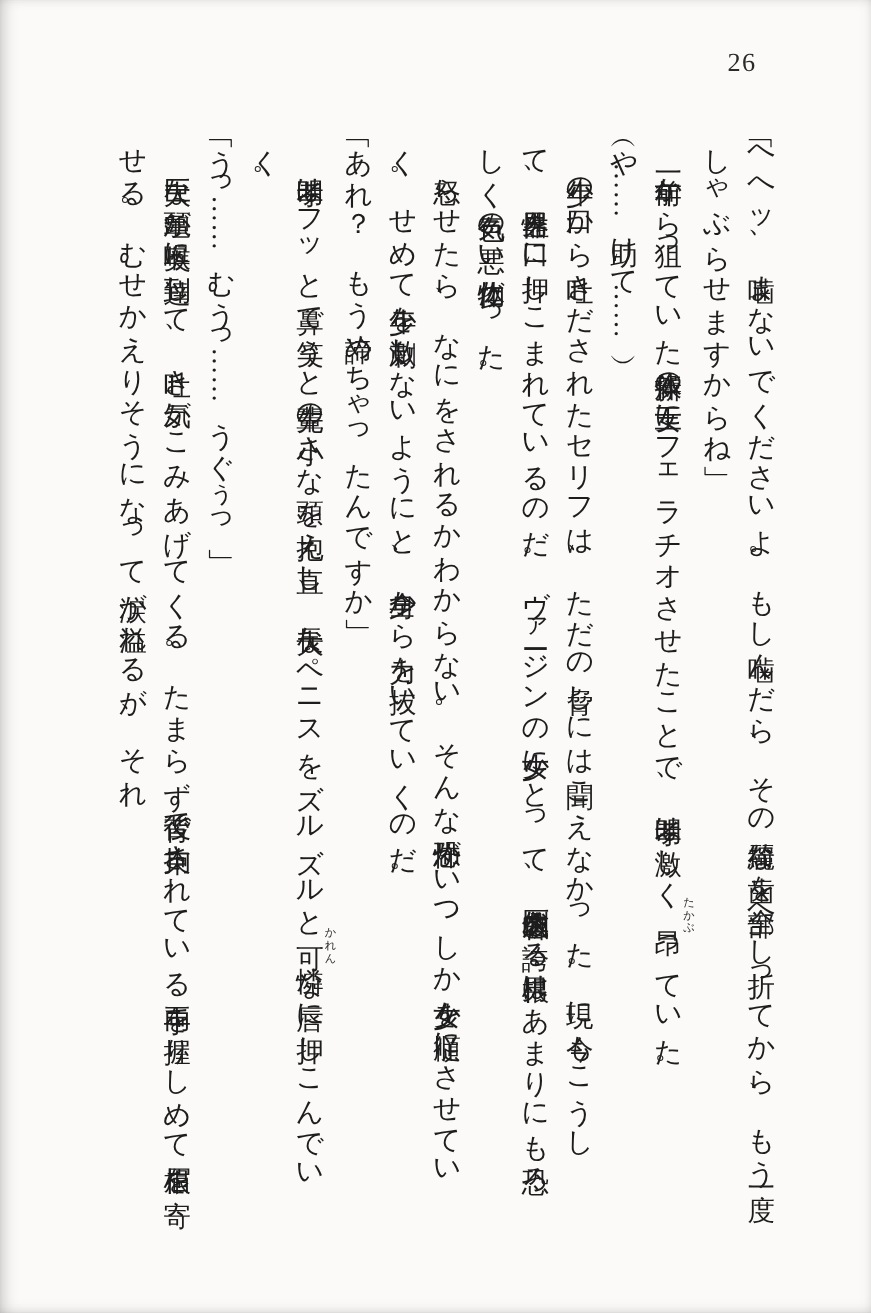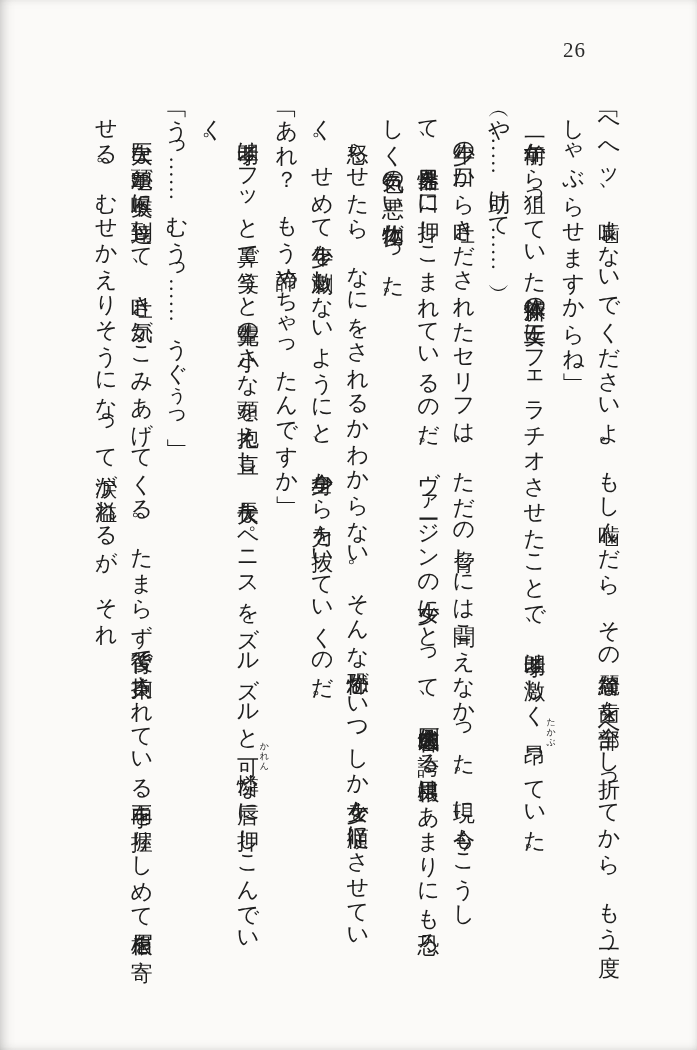--- a/index.html
+++ b/index.html
@@ -22,21 +22,21 @@
       inset 10px 0 14px -10px rgba(90, 90, 90, 0.45),
       inset -6px 0 10px -8px rgba(120, 120, 120, 0.35),
       inset 0 -8px 12px -10px rgba(120, 120, 120, 0.30),
       inset 0 8px 12px -11px rgba(120, 120, 120, 0.22);
   }
   .page-number {
     position: absolute;
     top: 38px;
     left: 563px;
     width: 42px;
-    text-align: left;
+    text-align: right;
     font-size: 21px;
     letter-spacing: 1px;
     color: #2a2a2a;
   }
   .text-block {
     position: absolute;
     top: 104px;
     right: 70px;
     height: 852px;
     writing-mode: vertical-rl;

